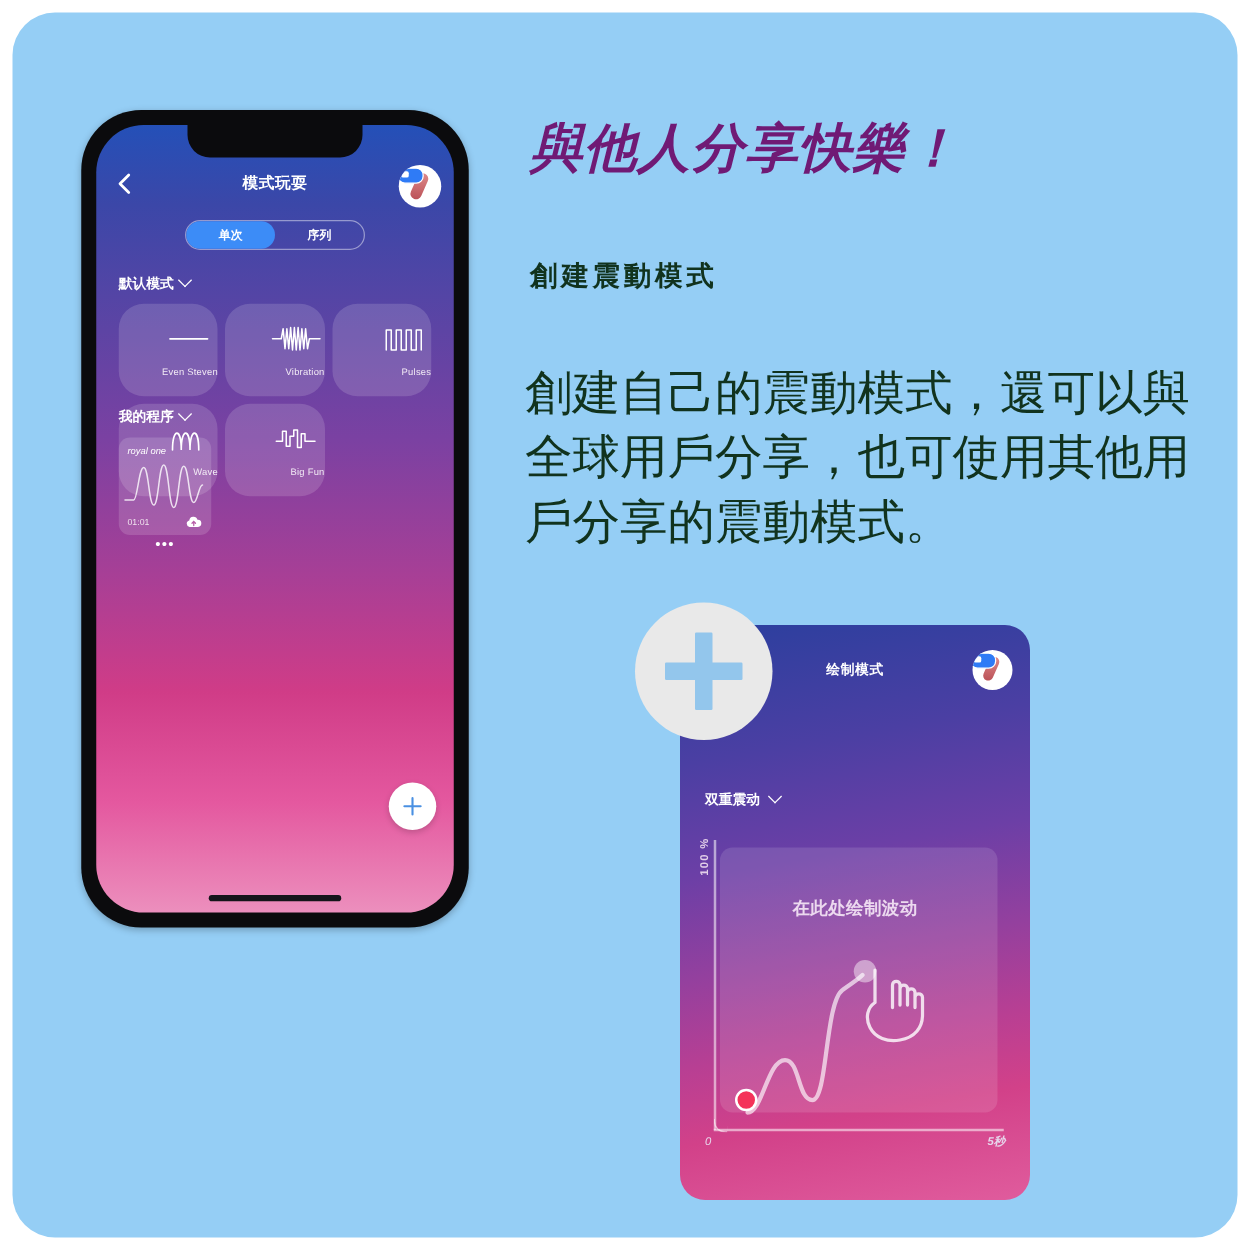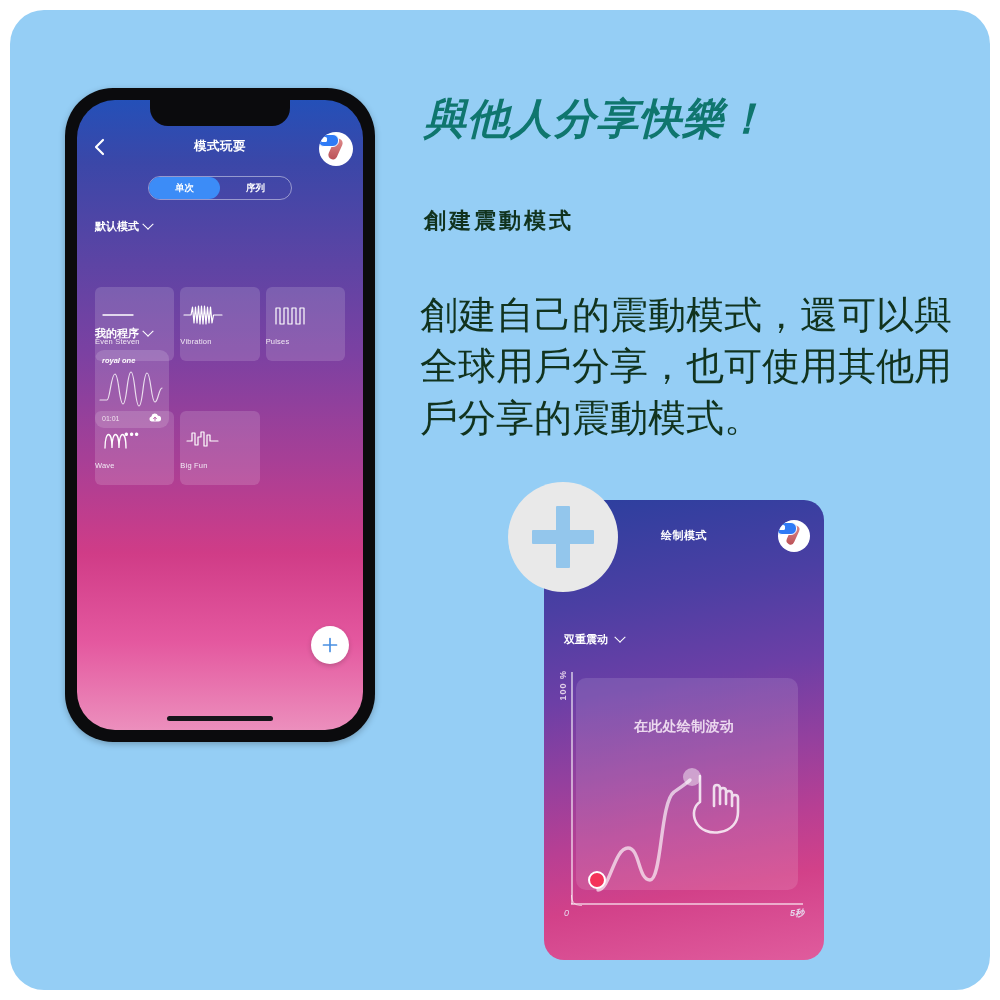--- a/index.html
+++ b/index.html
@@ -85,49 +85,49 @@
   .sec-label{
     position:absolute;left:18px;color:#fff;font-size:11px;font-weight:bold;
     display:flex;align-items:center;gap:5px;z-index:5;
   }
   .chev{display:inline-block;width:7px;height:7px;border-right:1.6px solid #fff;border-bottom:1.6px solid #fff;transform:rotate(45deg) translate(-2px,-2px);}
 
   
   .grid{position:absolute;left:18px;top:143px;width:250px;display:grid;
         grid-template-columns:repeat(3,1fr);gap:6px;z-index:5;}
   .tile{
-    height:74px;border-radius:6px;background:rgba(255,255,255,.15);
-    display:flex;flex-direction:column;align-items:flex-start;justify-content:center;gap:9px;margin-top:44px;
+    height:74px;border-radius:20px;background:rgba(255,255,255,.15);
+    display:flex;flex-direction:column;align-items:flex-end;justify-content:center;gap:9px;
   }
   .tile svg{display:block;}
   .tile-label{color:#f2eaf5;font-size:7.5px;letter-spacing:.2px;}
 
   
   .prog-card{
     position:absolute;left:18px;top:250px;width:74px;height:78px;border-radius:9px;
     background:rgba(255,255,255,.15);z-index:5;
   }
-  .prog-name{position:absolute;left:7px;top:6px;color:#fff;font-size:7.5px;font-style:italic;font-weight:bold;}
+  .prog-name{position:absolute;left:7px;top:6px;color:#fff;font-size:7.5px;font-style:italic;font-weight:normal;}
   .prog-wave{position:absolute;left:3px;top:16px;}
   .prog-time{position:absolute;left:7px;bottom:6px;color:#f0e2ee;font-size:7px;}
   .prog-cloud{position:absolute;right:7px;bottom:5px;}
   .prog-dots{position:absolute;left:18px;top:332px;width:74px;text-align:center;
     color:#fff;font-size:12px;letter-spacing:1px;line-height:6px;z-index:5;}
 
   
   .fab{
     position:absolute;right:14px;bottom:66px;width:38px;height:38px;border-radius:50%;
     background:#fff;display:flex;align-items:center;justify-content:center;z-index:5;
     box-shadow:0 2px 5px rgba(0,0,0,.18);
   }
 
   
   .headline{
     position:absolute;left:424px;top:96px;width:540px;
-    color:#0f766e;font-size:42px;font-weight:bold;font-style:italic;
+    color:#701a75;font-size:42px;font-weight:bold;font-style:italic;
     letter-spacing:1px;line-height:1.1;
   }
   .subhead{
     position:absolute;left:424px;top:208px;width:540px;
     color:#11331E;font-size:22px;font-weight:bold;letter-spacing:3px;line-height:1.15;
   }
   .para{
     position:absolute;left:420px;top:290px;width:560px;
     color:#11331E;font-size:38px;line-height:1.35;letter-spacing:0px;
   }

